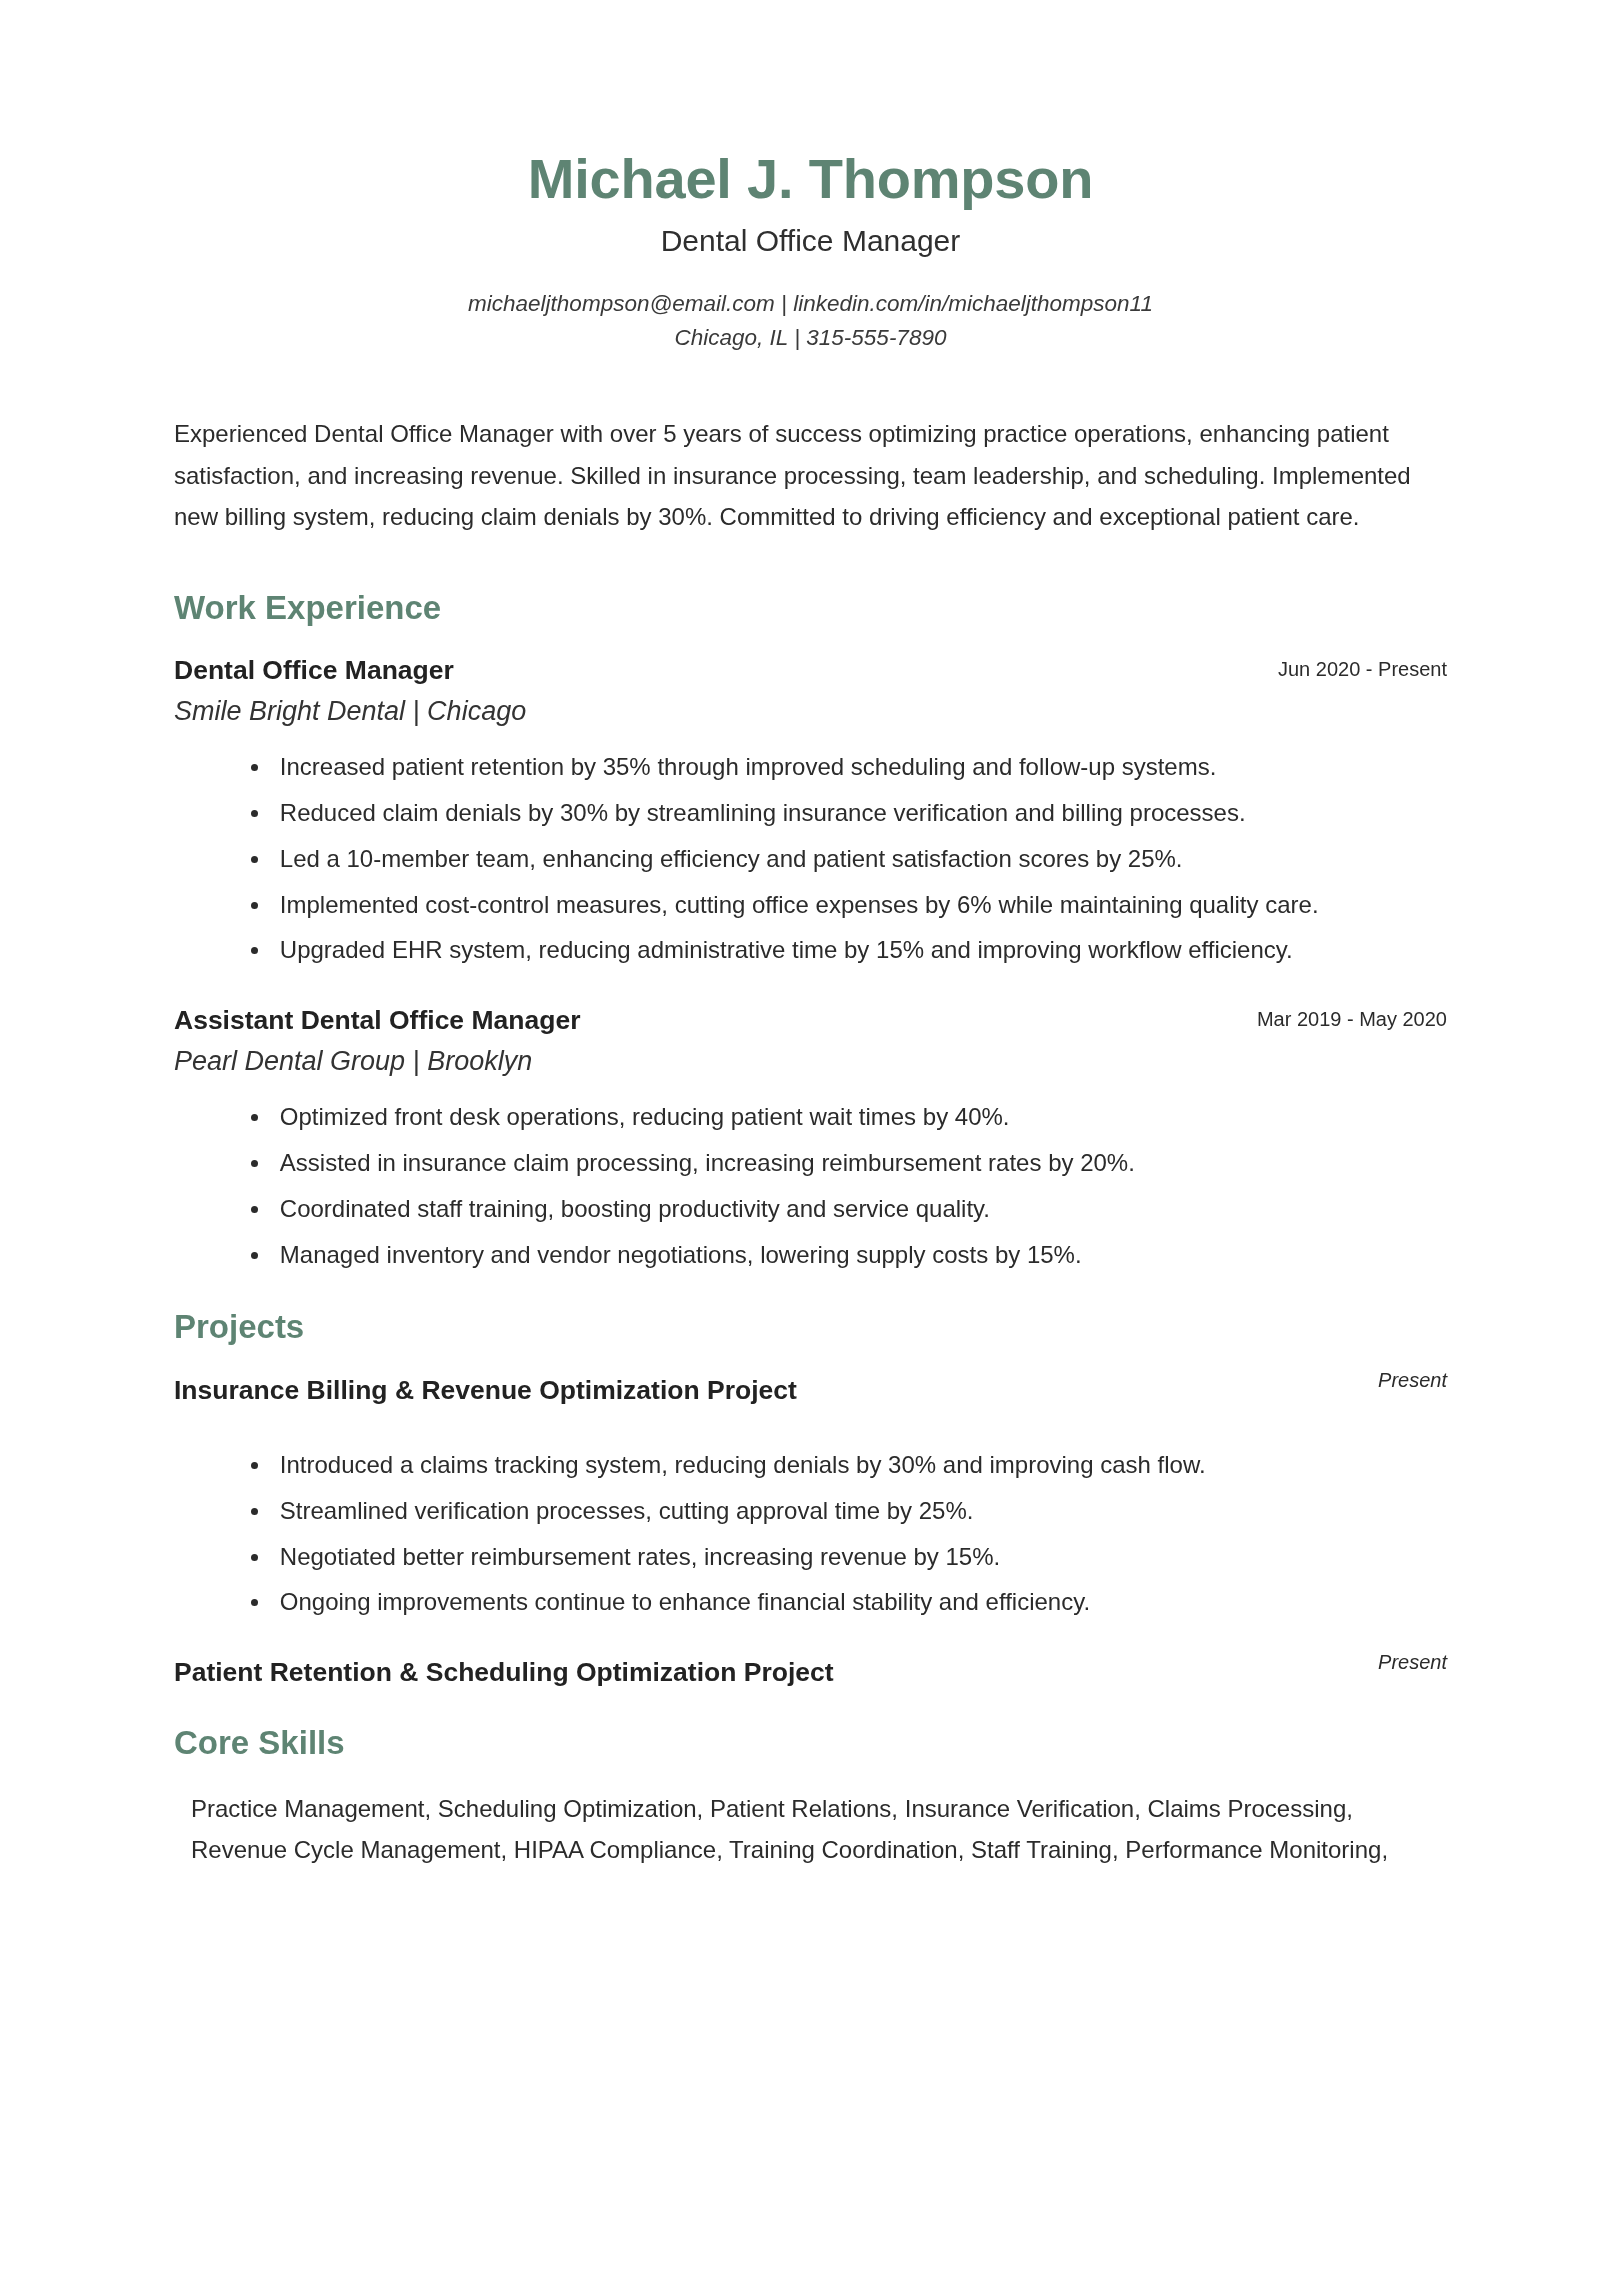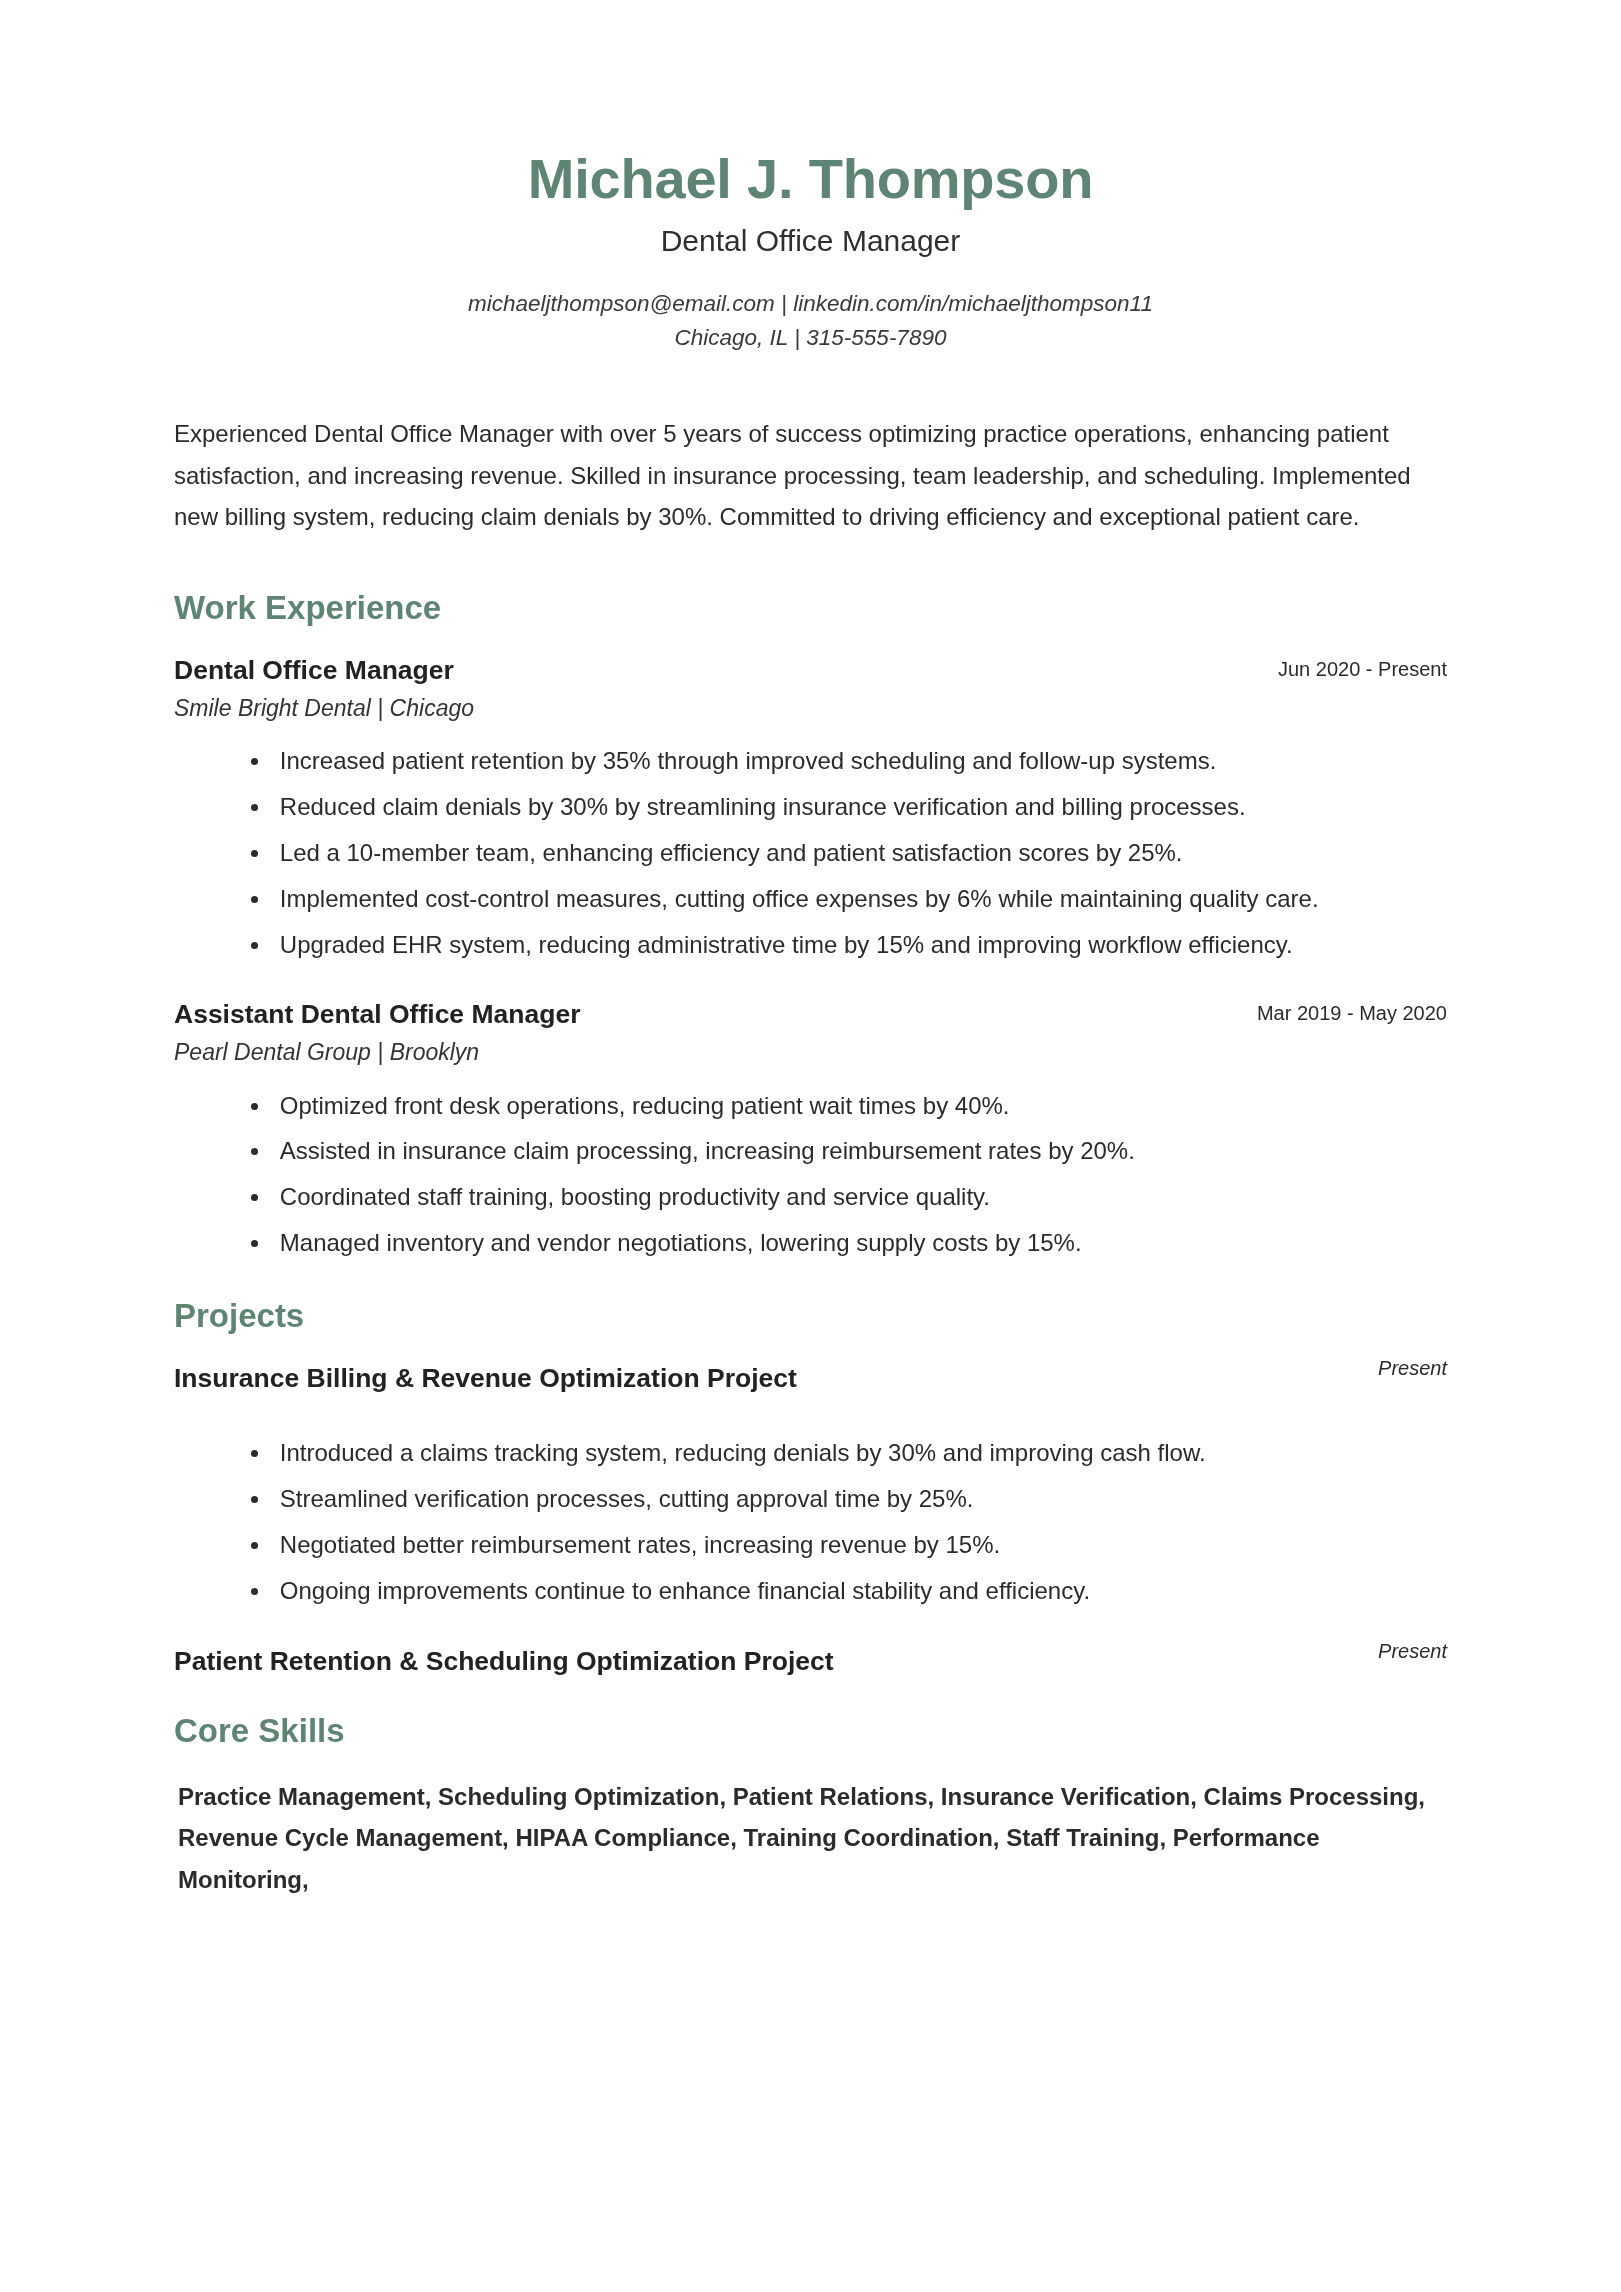--- a/index.html
+++ b/index.html
@@ -91,21 +91,21 @@
     min-width: 0;
   }
   .entry-title {
     font-size: 26.5px;
     font-weight: bold;
     color: #222222;
     line-height: 1.3;
     margin: 0;
   }
   .entry-subtitle {
-    font-size: 23px;
+    font-size: 27px;
     font-style: italic;
     color: #333333;
     line-height: 1.45;
     margin: 3.9px 0 0 0;
   }
   .entry-date {
     flex: 0 0 auto;
     font-size: 20px;
     color: #2b2b2b;
     line-height: 1.3;
@@ -136,22 +136,21 @@
 
   .project-entry .bullets {
     margin-top: 39px;
   }
 
   
   .skills-text {
     font-size: 24px;
     line-height: 1.72;
     color: #2b2b2b;
-    margin: 4px;
-    font-weight: bold;
+    margin: 17px;
   }
 </style>
 </head>
 <body>
 
 <div class="page">
   <div class="content">
 
     <div class="resume-header">
       <h1 class="candidate-name">Michael J. Thompson</h1>

